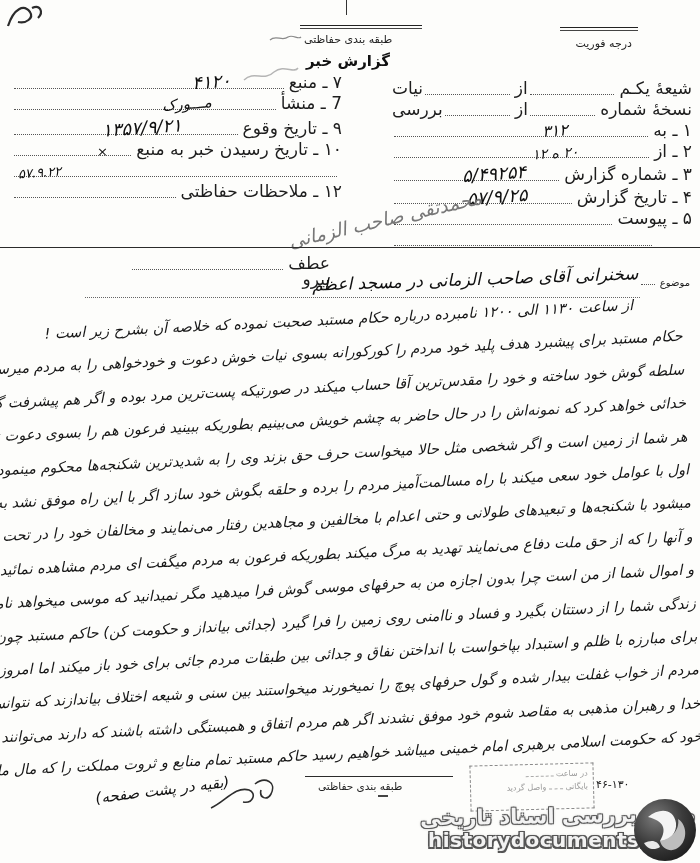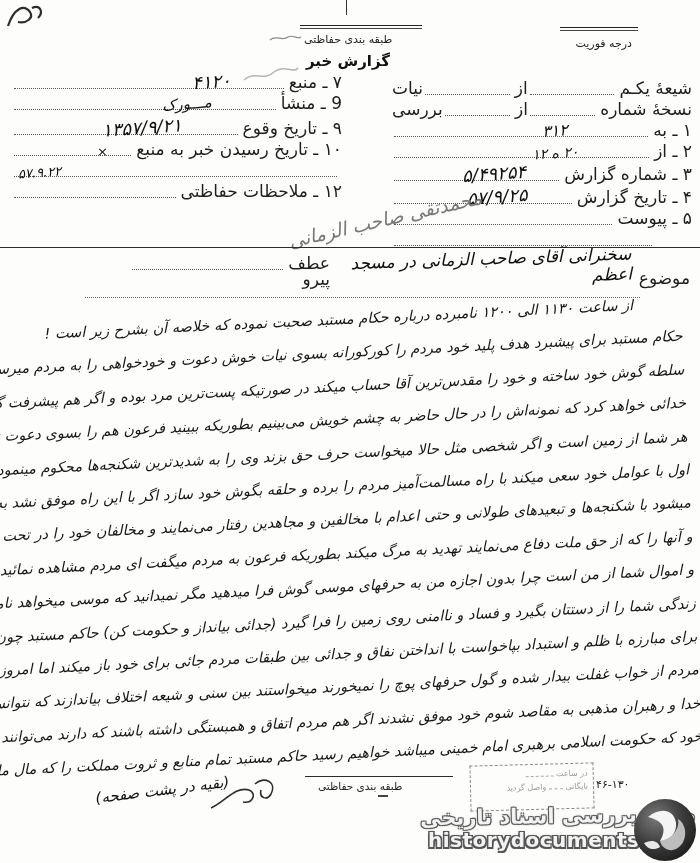--- a/index.html
+++ b/index.html
@@ -156,21 +156,21 @@
   </div>
 </div>
 
 <div id="lcol" class="abs col" style="left:12px; top:72px; width:330px;">
   <div class="frow">
     <span class="lbl">۷ ـ منبع</span>
     <span class="leader"></span>
     <span class="val hand">۴۱۲۰</span>
   </div>
   <div class="frow">
-    <span class="lbl">9 ـ منشأ</span>
+    <span class="lbl">7 ـ منشأ</span>
     <span class="leader"></span>
     <span class="val hand">مـــورک</span>
   </div>
   <div class="frow" style="height:25px;">
     <span class="lbl">۹ ـ تاریخ وقوع</span>
     <span class="leader"></span>
     <span class="val hand">۱۳۵۷/۹/۲۱</span>
   </div>
   <div class="frow">
     <span class="lbl">۱۰ ـ تاریخ رسیدن خبر به منبع</span>
@@ -196,21 +196,21 @@
     <span class="lbl">عطف</span>
     <span class="leader"></span>
   </div>
   <div class="frow" style="height:16px;">
     <span class="lbl">پیرو</span>
   </div>
 </div>
 
 <div class="abs col" style="right:10px; top:263px; width:380px;">
   <div class="frow" style="height:26px;">
-    <span class="lbl" style="font-size:17px;">موضوع</span>
+    <span class="lbl" style="font-size:10px;">موضوع</span>
     <span class="leader" style="max-width:14px;"></span>
     <span class="subject-val hand">سخنرانی آقای صاحب الزمانی در مسجد اعظم</span>
   </div>
 </div>
 <div class="abs dotline" style="left:85px; top:296px; width:555px;"></div>
 
 <div id="body-block" class="abs" style="left:10px; top:303px; width:682px;">
   <div class="bl">از ساعت ۱۱۳۰ الی ۱۲۰۰ نامبرده درباره حکام مستبد صحبت نموده که خلاصه آن بشرح زیر است !</div>
   <div class="bl">حکام مستبد برای پیشبرد هدف پلید خود مردم را کورکورانه بسوی نیات خوش دعوت و خودخواهی را به مردم میرساند که هم مردم را برده</div>
   <div class="bl">سلطه گوش خود ساخته و خود را مقدس‌ترین آقا حساب میکند در صورتیکه پست‌ترین مرد بوده و اگر هم پیشرفت گذارهای</div>

